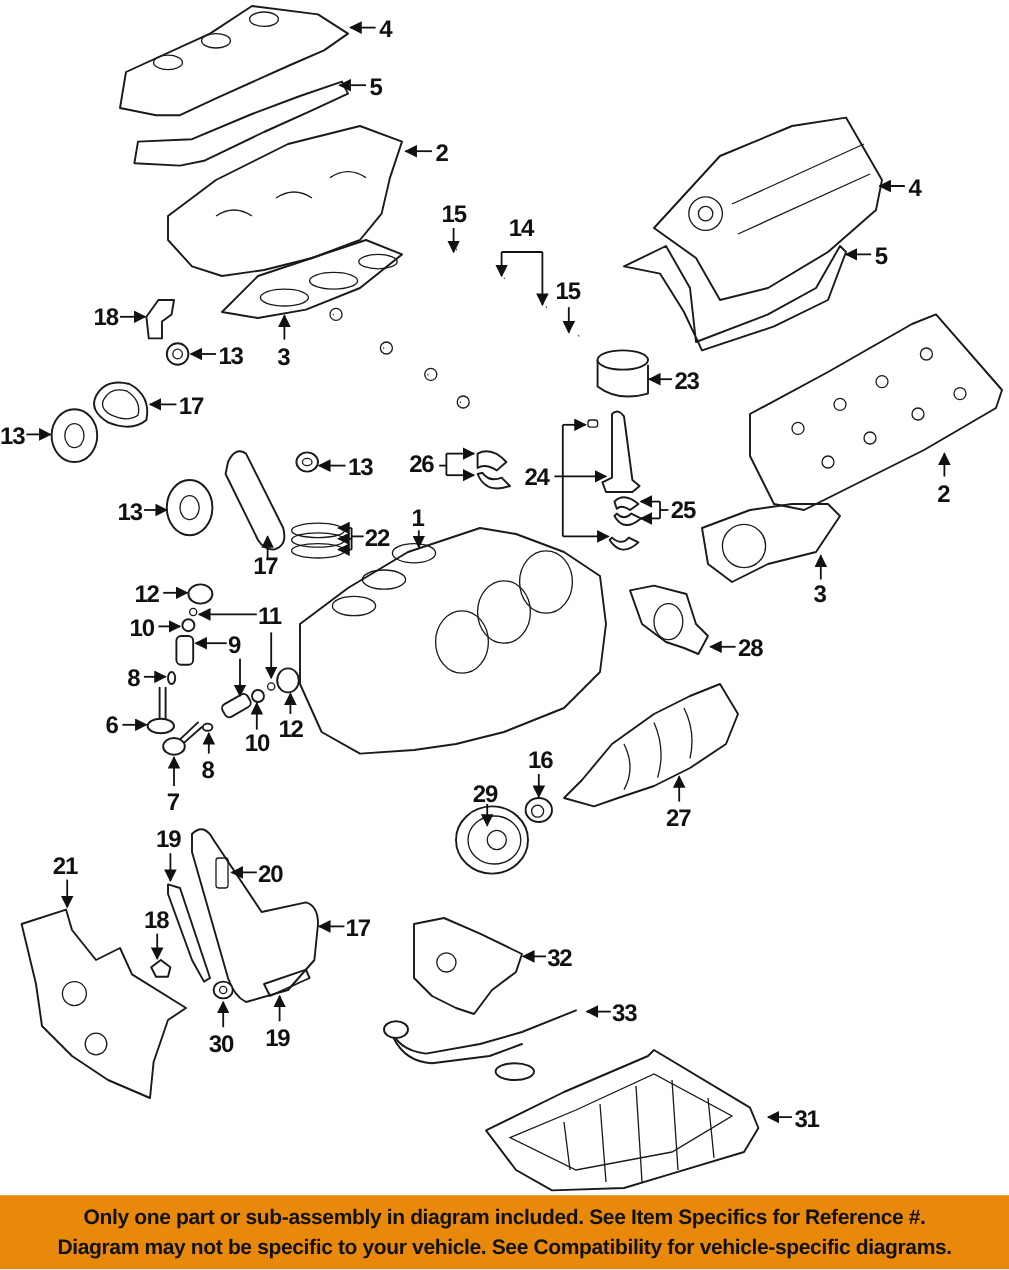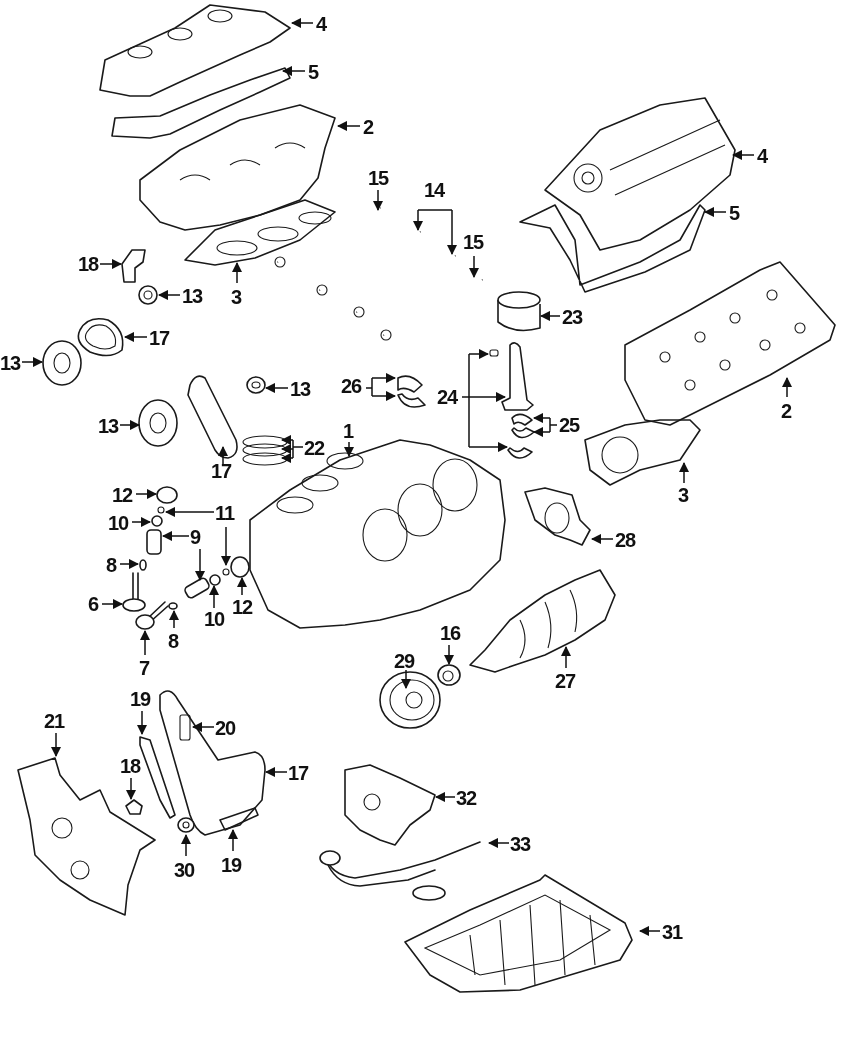--- a/index.html
+++ b/index.html
@@ -430,13 +430,17 @@
     <g>
       <line class="leader" x1="233" y1="851" x2="233" y2="830" marker-end="url(#ah)"></line>
       <text class="callout" x="221" y="872">19</text>
     </g>
     <g>
       <line class="leader" x1="660" y1="931" x2="640" y2="931" marker-end="url(#ah)"></line>
       <text class="callout" x="662" y="939">31</text>
     </g>
   </svg>
 
+  <div id="banner" style="background: rgb(232, 137, 12);">
+    <div class="line" style="color: rgb(17, 17, 17);">Only one part or sub-assembly in diagram included. See Item Specifics for Reference #.</div>
+    <div class="line" style="color: rgb(17, 17, 17);">Diagram may not be specific to your vehicle. See Compatibility for vehicle-specific diagrams.</div>
+  </div>
 </div>
 
 </body></html>

